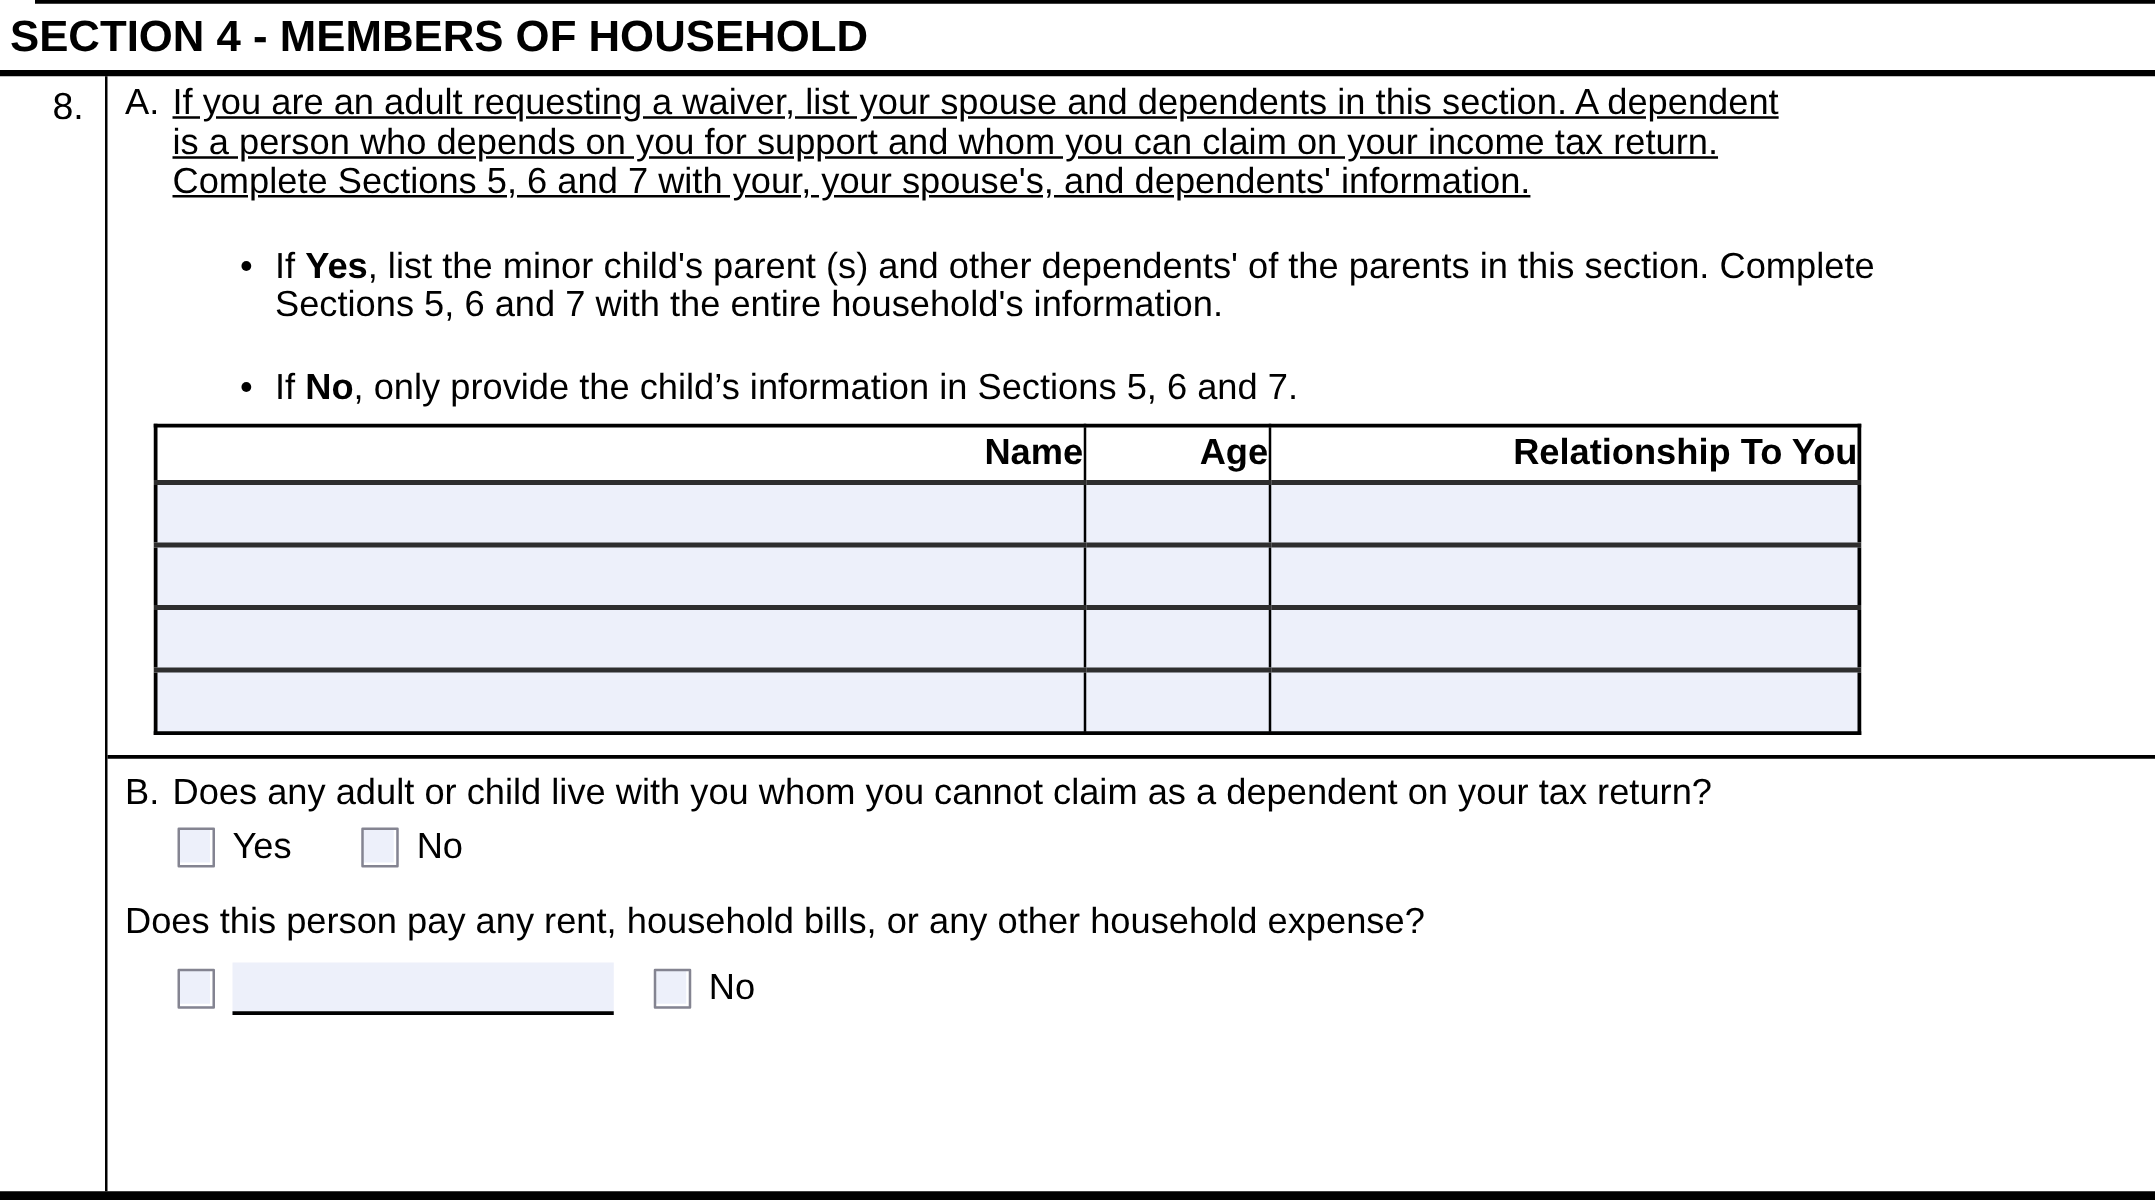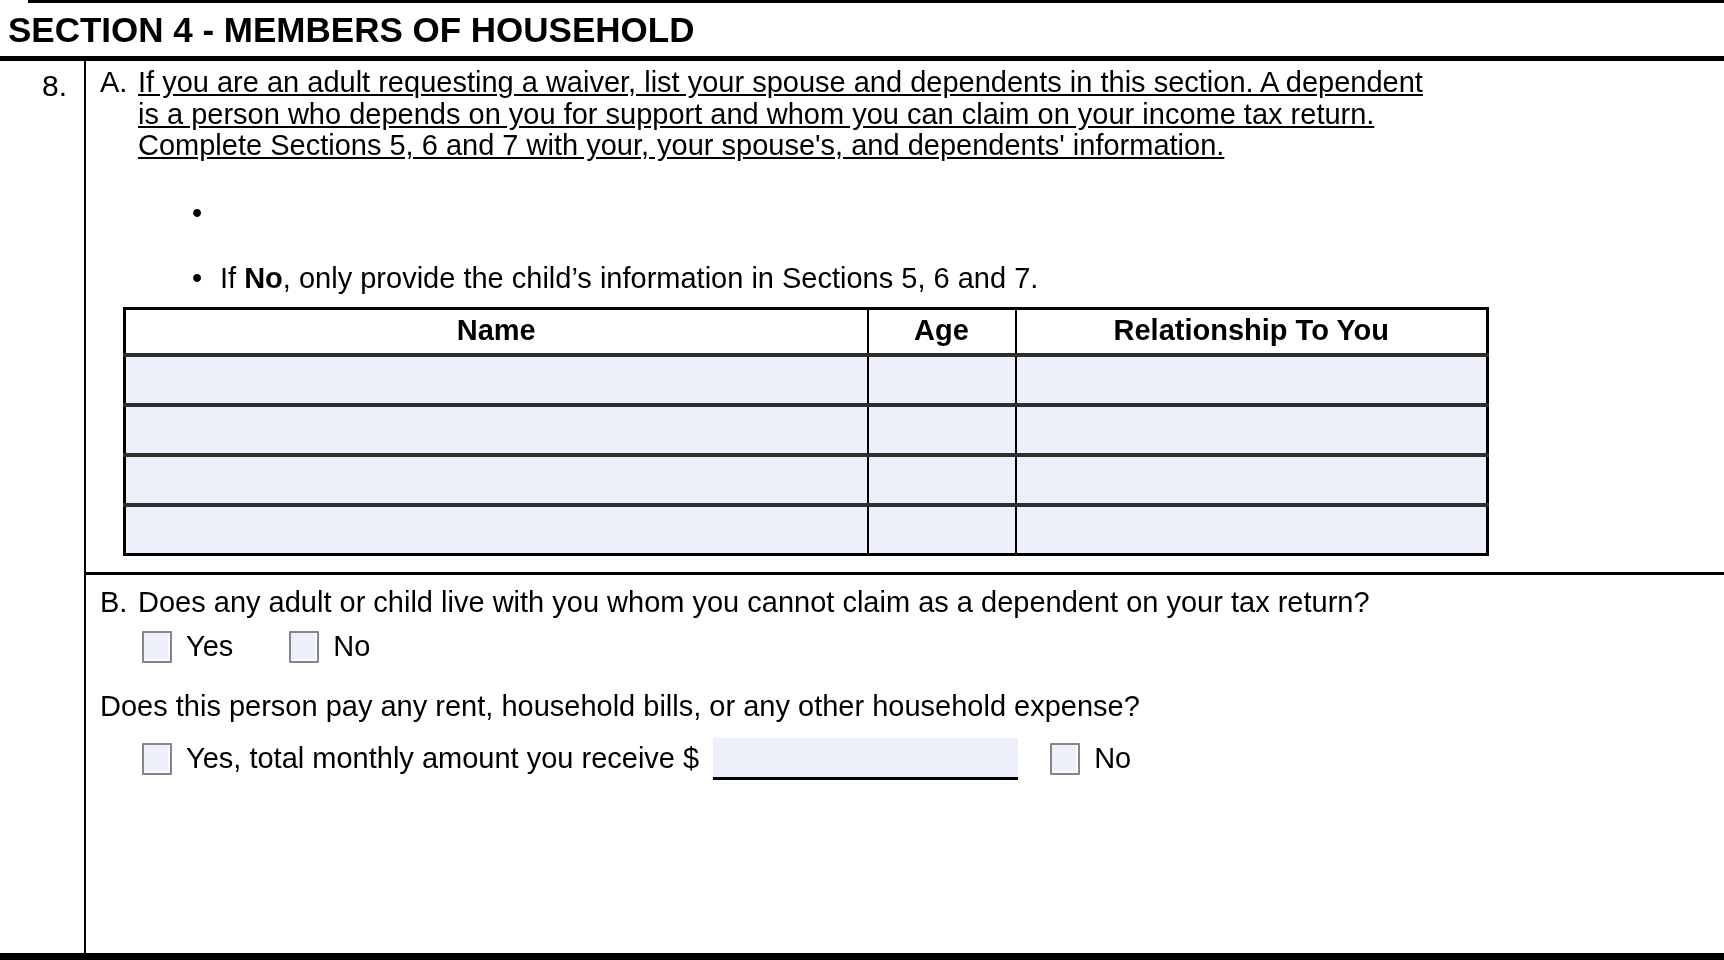--- a/index.html
+++ b/index.html
@@ -37,21 +37,21 @@
   .bullet-1 .btxt { max-width:1300px; }
   .bullet-2 { margin-top:34px; }
 
   table.household {
     margin-top:12px; margin-left:23px;
     width:1363px; table-layout:fixed;
     border-collapse:collapse;
     border:3px solid #000;
   }
   table.household th {
-    background:#fff; font-weight:bold; text-align:center;
+    background:#fff; font-weight:bold; text-align:right;
     font-size:29px; height:46px;
     border-left:2px solid #000; border-right:2px solid #000;
     border-bottom:4px solid #2e2e2e;
   }
   table.household td {
     background:#edf0fa; height:50px;
     border-left:2px solid #000; border-right:2px solid #000;
     border-top:4px solid #2e2e2e;
   }
   .ab-rule { margin:16px -36px 0 -14px; height:3px; background:#000; }
@@ -96,20 +96,21 @@
     <div class="content-col">
 
       <div class="hang">
         <span class="lbl">A.</span>
         <span class="para-a-text">If you are an adult requesting a waiver, list your spouse and dependents in this section. A dependent is a person who depends on you for support and whom you can claim on your income tax return. Complete Sections 5, 6 and 7 with your, your spouse's, and dependents' information.</span>
       </div>
 
 
       <div class="bullet bullet-1">
         <span class="dot">•</span>
+        <span class="btxt"><span>If </span><b>Yes</b><span>, list the minor child's parent (s) and other dependents' of the parents in this section. Complete Sections 5, 6 and 7 with the entire household's information.</span></span>
       </div>
 
       <div class="bullet bullet-2">
         <span class="dot">•</span>
         <span class="btxt"><span>If </span><b>No</b><span>, only provide the child’s information in Sections 5, 6 and 7.</span></span>
       </div>
 
       <table class="household">
         <colgroup>
           <col style="width:743px">
@@ -159,21 +160,20 @@
         <span class="cb-label">Yes</span>
         <span class="cb-gap"></span>
         <span class="checkbox"></span>
         <span class="cb-label">No</span>
       </div>
 
       <div class="q2">Does this person pay any rent, household bills, or any other household expense?</div>
 
       <div class="cb-row final-row">
         <span class="checkbox"></span>
-        <span class="cb-label">Yes, total monthly amount you receive $</span>
         <input class="amount-input" type="text" value="" style="">
         <span class="no-group">
           <span class="checkbox"></span>
           <span class="cb-label">No</span>
         </span>
       </div>
 
     </div>
   </div>
 

